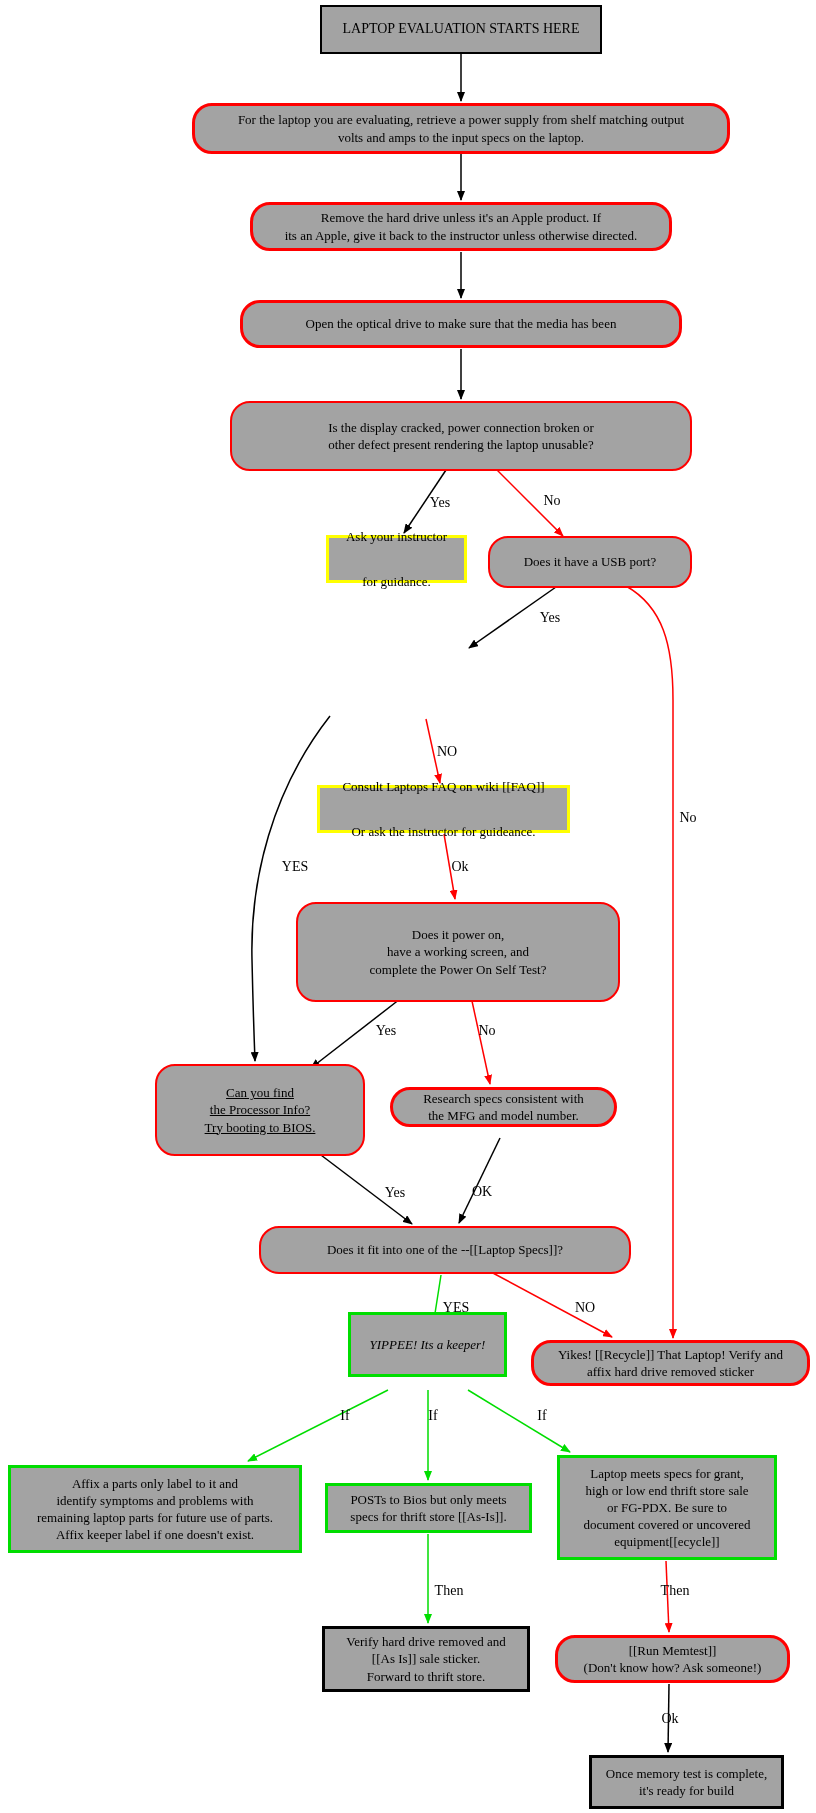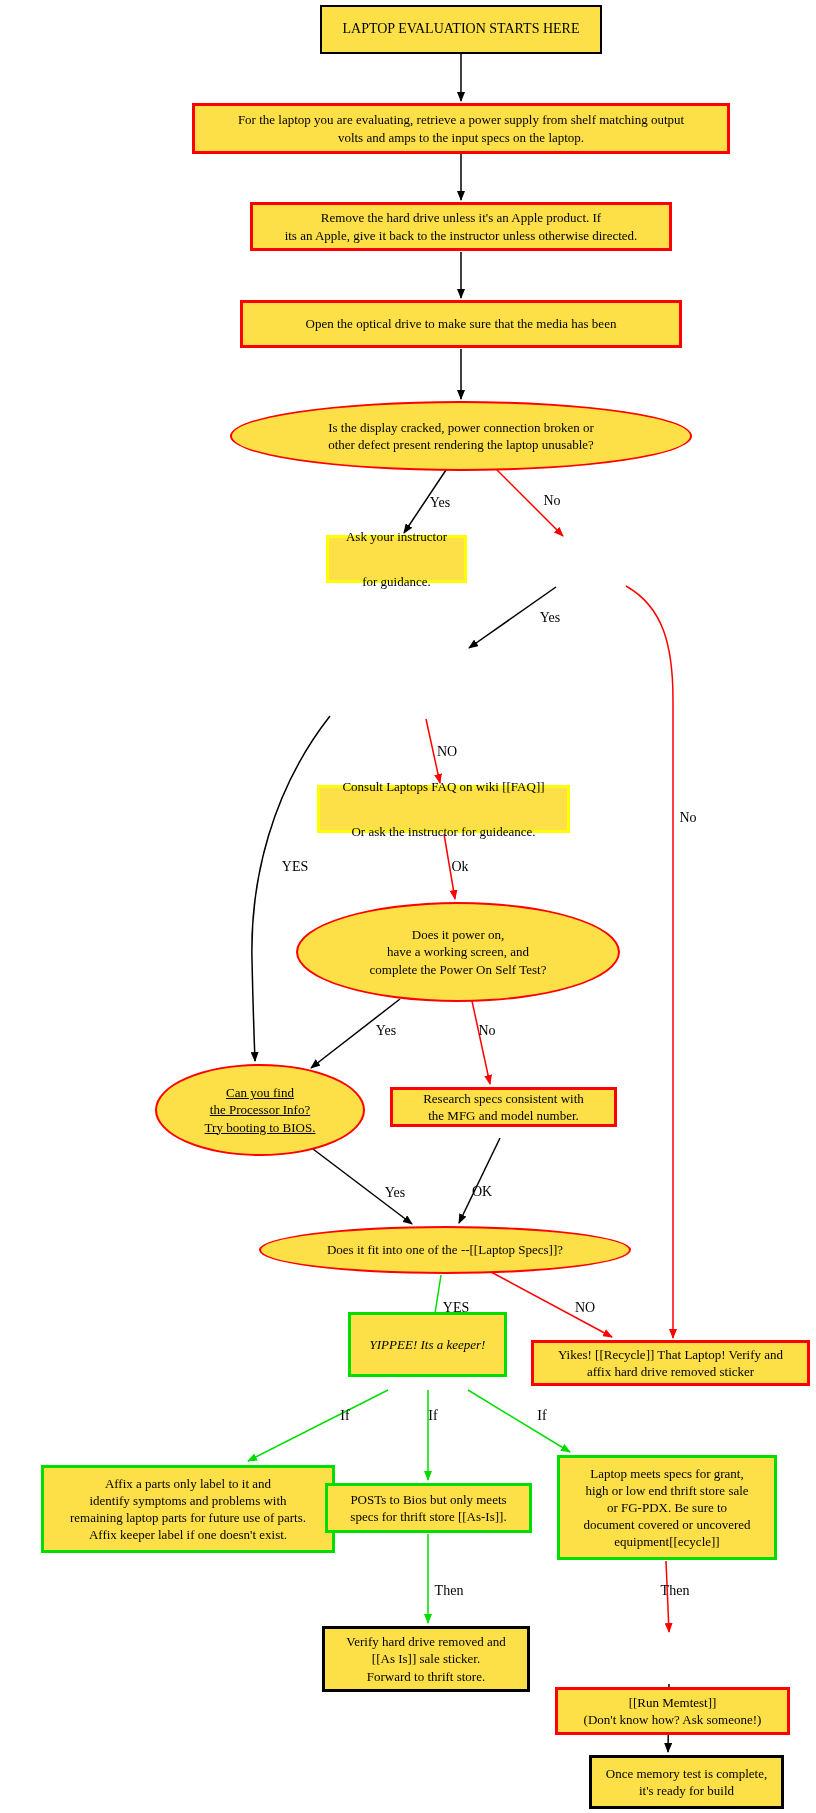--- a/index.html
+++ b/index.html
@@ -7,31 +7,31 @@
     position:relative;
     width:816px;height:1813px;
     background:#ffffff;
     font-family:"Liberation Serif","DejaVu Serif",serif;
     color:#000;
     overflow:hidden;
   }
   #edges{position:absolute;left:0;top:0;}
   .node{
     position:absolute;
-    background:#fde047;
+    background:#a3a3a3;
     box-sizing:border-box;
     display:flex;flex-direction:column;justify-content:center;align-items:center;
     text-align:center;
     font-size:13px;line-height:1.32;
     z-index:2;
   }
   .rect{border:3px solid #000;}
   .thin{border-width:2px;}
   .ellipse{border:2px solid #6d28d9;border-radius:50%;}
-  .b-red{border-color:#ff0000;}
+  .b-red{border-color:#ff0000;border-radius:20px;}
   .b-green{border-color:#00dd00;}
   .b-yellow{border-color:#ffff00;gap:27px;}
   .b-black{border-color:#000000;}
   .ln{display:block;white-space:nowrap;}
   .elabel{font-size:14px;fill:#000;font-family:"Liberation Serif","DejaVu Serif",serif;}
 </style>
 </head>
 <body>
 
 <div id="canvas">
@@ -124,20 +124,23 @@
   <div class="node ellipse b-red" style="left:230px;top:401px;width:462px;height:70px;">
     <span class="ln">Is the display cracked, power connection broken or</span>
     <span class="ln">other defect present rendering the laptop unusable?</span>
   </div>
 
   <div class="node rect b-yellow" style="left:326px;top:535px;width:141px;height:48px;">
     <span class="ln">Ask your instructor</span>
     <span class="ln">for guidance.</span>
   </div>
 
+  <div class="node ellipse b-red" style="left:488px;top:536px;width:204px;height:52px;">
+    <span class="ln">Does it have a USB port?</span>
+  </div>
 
 
   <div class="node rect b-yellow" style="left:317px;top:785px;width:253px;height:48px;">
     <span class="ln">Consult Laptops FAQ on wiki [[FAQ]]</span>
     <span class="ln">Or ask the instructor for guideance.</span>
   </div>
 
   <div class="node ellipse b-red" style="left:296px;top:902px;width:324px;height:100px;">
     <span class="ln">Does it power on,</span>
     <span class="ln">have a working screen, and</span>
@@ -161,21 +164,21 @@
 
   <div class="node rect b-green" style="left:348px;top:1312px;width:159px;height:65px;font-style:italic;">
     <span class="ln">YIPPEE! Its a keeper!</span>
   </div>
 
   <div class="node rect b-red" style="left:531px;top:1340px;width:279px;height:46px;">
     <span class="ln">Yikes! [[Recycle]] That Laptop! Verify and</span>
     <span class="ln">affix hard drive removed sticker</span>
   </div>
 
-  <div class="node rect b-green" style="left:8px;top:1465px;width:294px;height:88px;margin-left:33px;">
+  <div class="node rect b-green" style="left:8px;top:1465px;width:294px;height:88px;">
     <span class="ln">Affix a parts only label to it and</span>
     <span class="ln">identify symptoms and problems with</span>
     <span class="ln">remaining laptop parts for future use of parts.</span>
     <span class="ln">Affix keeper label if one doesn't exist.</span>
   </div>
 
   <div class="node rect b-green" style="left:325px;top:1483px;width:207px;height:50px;">
     <span class="ln">POSTs to Bios but only meets</span>
     <span class="ln">specs for thrift store [[As-Is]].</span>
   </div>
@@ -187,21 +190,21 @@
     <span class="ln">document covered or uncovered</span>
     <span class="ln">equipment[[ecycle]]</span>
   </div>
 
   <div class="node rect b-black" style="left:322px;top:1626px;width:208px;height:66px;">
     <span class="ln">Verify hard drive removed and</span>
     <span class="ln">[[As Is]] sale sticker.</span>
     <span class="ln">Forward to thrift store.</span>
   </div>
 
-  <div class="node rect b-red" style="left:555px;top:1687px;width:235px;height:48px;">
+  <div class="node rect b-red" style="left:555px;top:1635px;width:235px;height:48px;">
     <span class="ln">[[Run Memtest]]</span>
     <span class="ln">(Don't know how?  Ask someone!)</span>
   </div>
 
   <div class="node rect b-black" style="left:589px;top:1755px;width:195px;height:54px;">
     <span class="ln">Once memory test is complete,</span>
     <span class="ln">it's ready for build</span>
   </div>
 
 </div>

